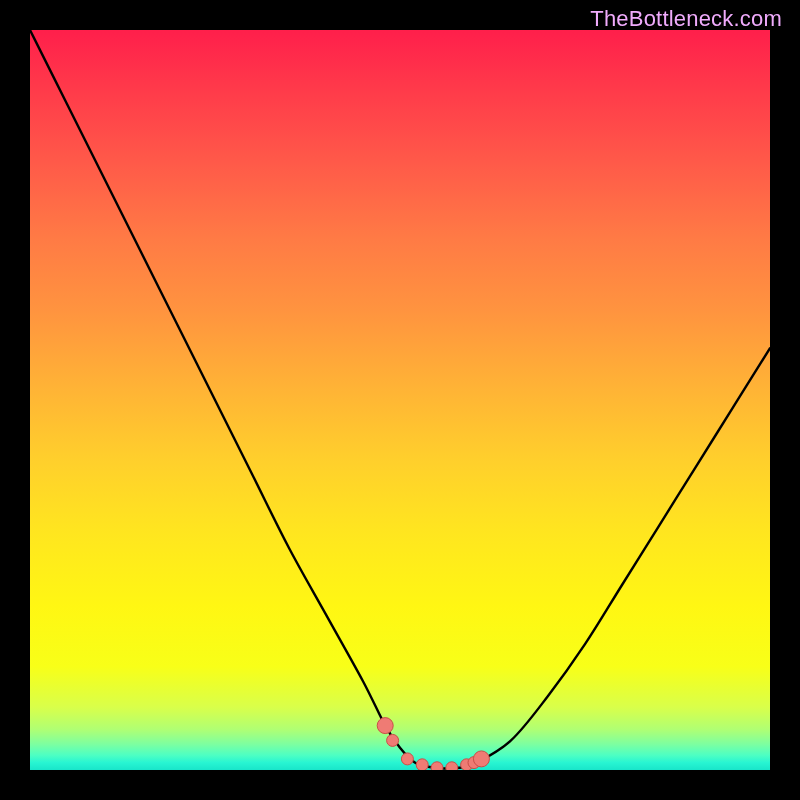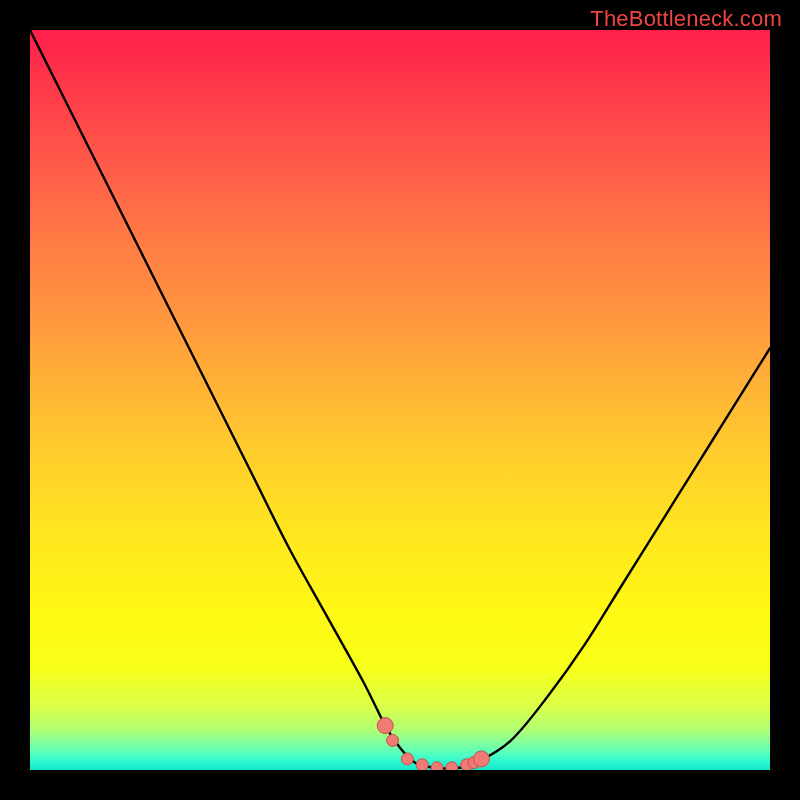--- a/index.html
+++ b/index.html
@@ -49,21 +49,21 @@
       #7dffa0 96.5%,
       #4dffc3 98%,
       #28f5d2 99%,
       #19e5ca 100%
     );
   }
   .watermark {
     position: absolute;
     top: 6px;
     right: 18px;
-    color: #ef4444;
+    color: #f0abfc;
     font-size: 22px;
     font-weight: 500;
     letter-spacing: 0.2px;
     user-select: none;
   }
   svg.curve {
     position: absolute;
     left: 0;
     top: 0;
     width: 100%;

